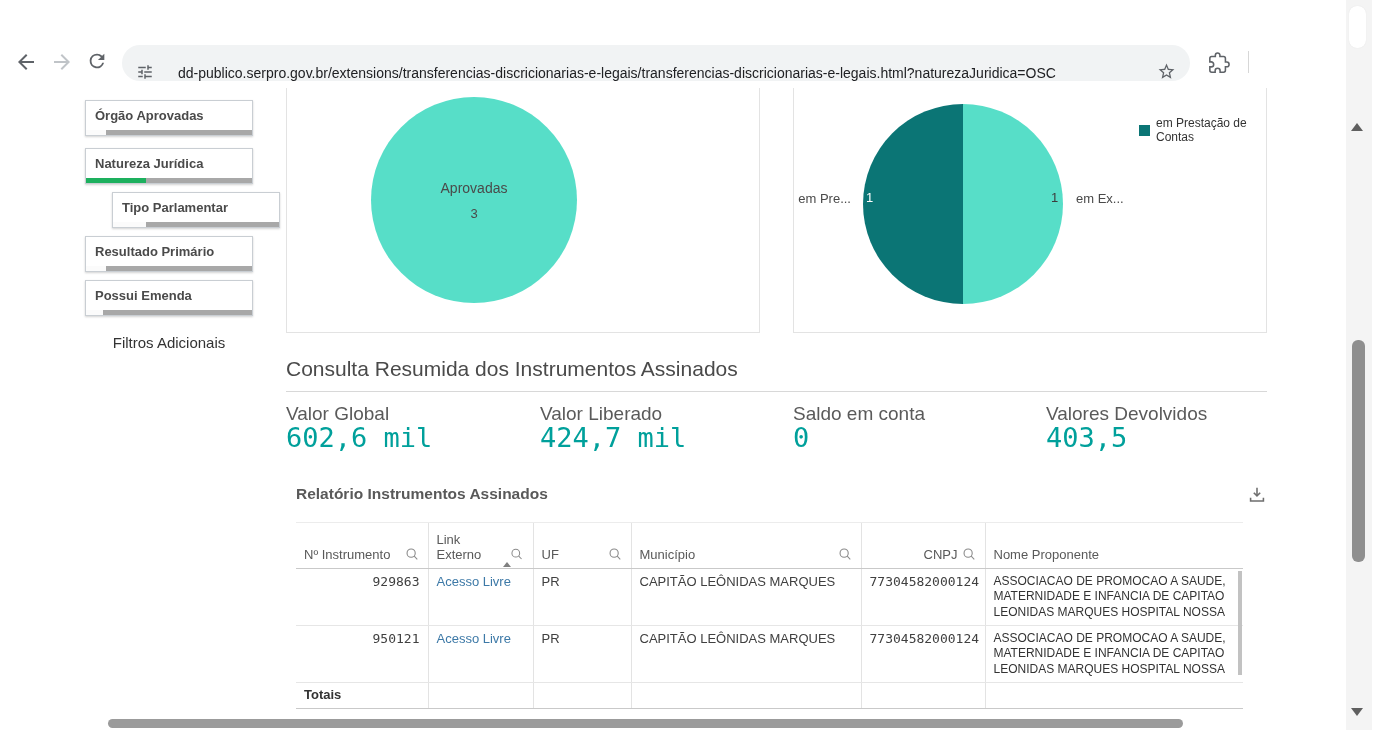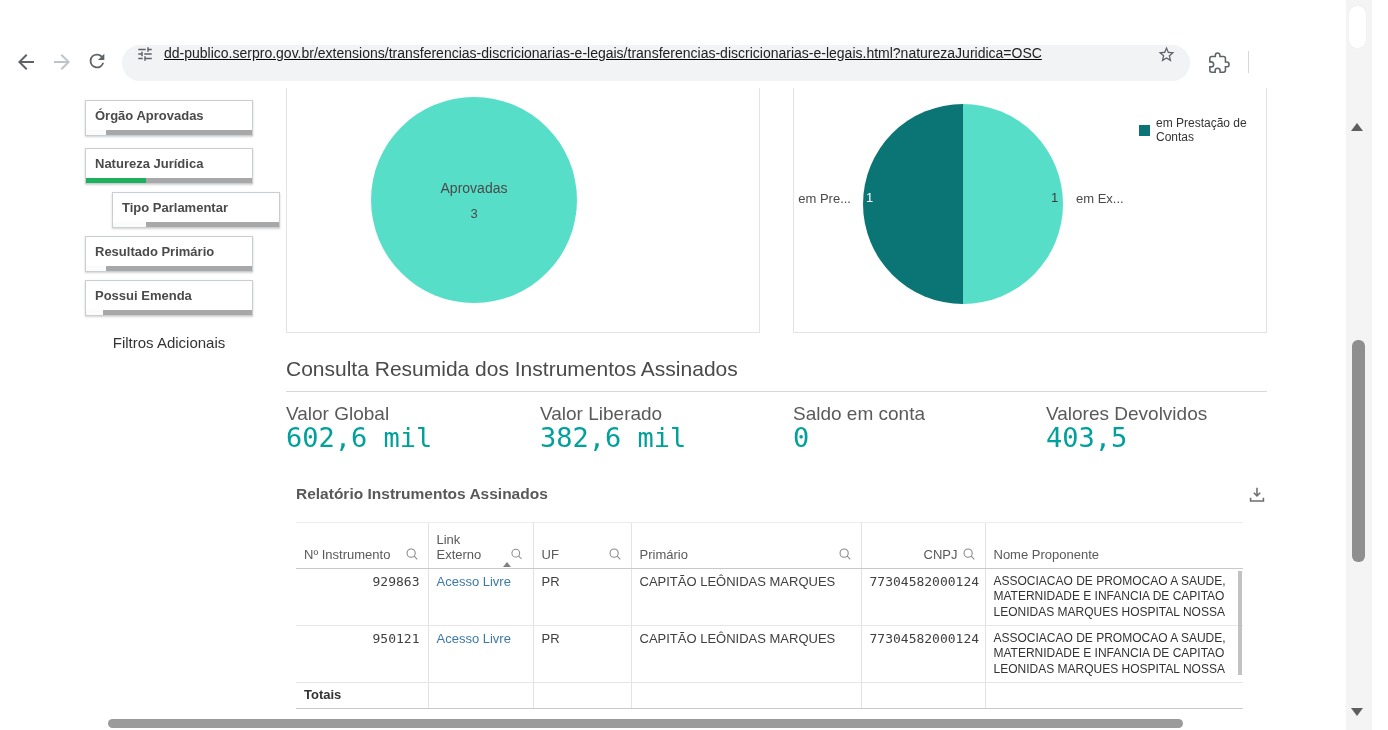--- a/index.html
+++ b/index.html
@@ -3,22 +3,22 @@
 <meta charset="utf-8">
 <style>
   html,body{margin:0;padding:0;background:#fff;}
   .screen{position:relative;width:1388px;height:730px;background:#fff;overflow:hidden;
           font-family:"Liberation Sans",sans-serif;}
 
   
   .chrome{position:absolute;left:0;top:0;width:100%;height:88px;background:#fff;z-index:20;}
   .nav-btn{position:absolute;top:50px;width:24px;height:24px;cursor:pointer;}
   .urlbar{position:absolute;left:122px;top:45px;width:1068px;height:36px;background:#f1f3f4;
-          border-radius:18px;display:flex;align-items:flex-start;gap:10px;padding:0 14px;
-          box-sizing:border-box;text-decoration:underline;}
+          border-radius:18px;display:flex;align-items:flex-end;gap:24px;padding:0 14px;
+          box-sizing:border-box;}
   .url-text{flex:1;font-size:14px;color:#202124;white-space:nowrap;overflow:hidden;}
   .chrome-divider{position:absolute;left:1248px;top:51px;width:1px;height:22px;background:#d7d7d7;}
 
   
   .sb-box{position:absolute;left:85px;width:168px;height:36px;background:#fff;
           border:1px solid #c9ced3;box-shadow:0 1px 2px rgba(0,0,0,.18);box-sizing:border-box;
           cursor:pointer;}
   .sb-label{padding:7px 9px 0;font-size:13px;font-weight:700;color:#4a4a4a;
             white-space:nowrap;overflow:hidden;}
   .sb-bar{position:absolute;left:0;right:0;bottom:0;height:5px;display:flex;}
@@ -179,21 +179,21 @@
   <div class="pie-txt" style="left:1076px;top:191px;font-size:13px;">em Ex...</div>
   <div class="legend-sq"></div>
   <div class="legend-txt">em Prestação de Contas</div>
 
   <div class="section-title">Consulta Resumida dos Instrumentos Assinados</div>
   <div class="section-rule"></div>
 
   <div class="kpi-label" style="left:286px;">Valor Global</div>
   <div class="kpi-value" style="left:286px;">602,6 mil</div>
   <div class="kpi-label" style="left:540px;">Valor Liberado</div>
-  <div class="kpi-value" style="left:540px;">382,6 mil</div>
+  <div class="kpi-value" style="left:540px;">424,7 mil</div>
   <div class="kpi-label" style="left:793px;">Saldo em conta</div>
   <div class="kpi-value" style="left:793px;">0</div>
   <div class="kpi-label" style="left:1046px;">Valores Devolvidos</div>
   <div class="kpi-value" style="left:1046px;">403,5</div>
 
   <div class="tbl-title">Relatório Instrumentos Assinados</div>
   <div class="dl-icon">
     <svg viewBox="0 0 24 24" width="22" height="22">
       <path d="M12 4v9" fill="none" stroke="#6e6e6e" stroke-width="1.7"></path>
       <path d="m8.5 9.5 3.5 3.5 3.5-3.5" fill="none" stroke="#6e6e6e" stroke-width="1.7"></path>
@@ -237,21 +237,21 @@
           <div class="th-flex">
             <span>UF</span>
             <svg viewBox="0 0 22 22" width="15" height="15">
                 <circle cx="9" cy="9" r="6" fill="none" stroke="#8a8a8a" stroke-width="1.6"></circle>
                 <path d="M13.5 13.5 18 18" stroke="#8a8a8a" stroke-width="1.6"></path>
               </svg>
           </div>
         </th>
         <th>
           <div class="th-flex">
-            <span>Primário</span>
+            <span>Município</span>
             <svg viewBox="0 0 22 22" width="15" height="15">
                 <circle cx="9" cy="9" r="6" fill="none" stroke="#8a8a8a" stroke-width="1.6"></circle>
                 <path d="M13.5 13.5 18 18" stroke="#8a8a8a" stroke-width="1.6"></path>
               </svg>
           </div>
         </th>
         <th>
           <div class="th-flex th-right">
             <span>CNPJ</span>
             <svg viewBox="0 0 22 22" width="15" height="15">

